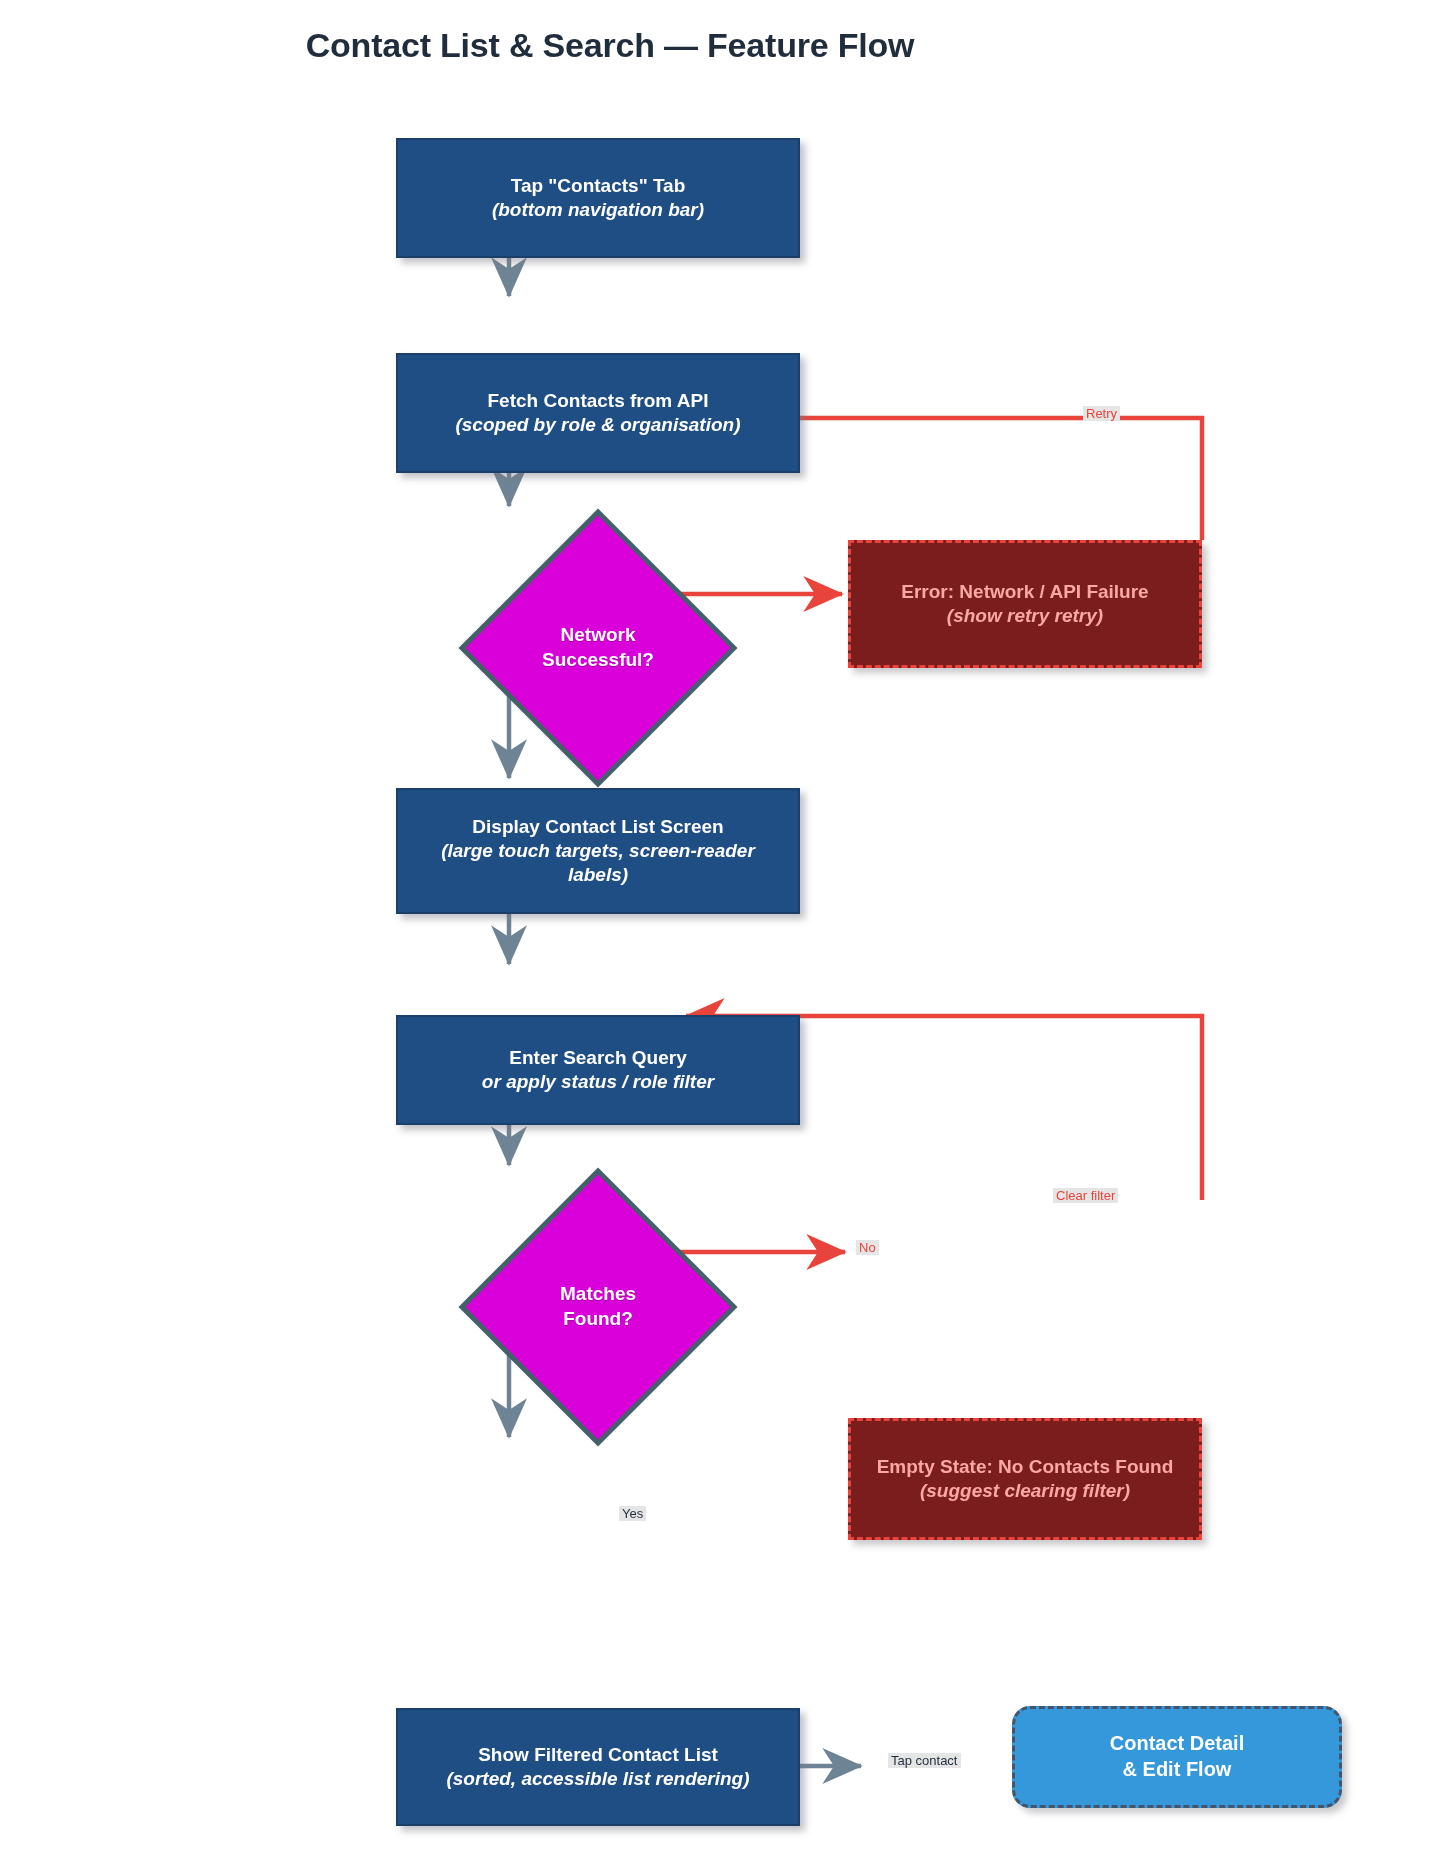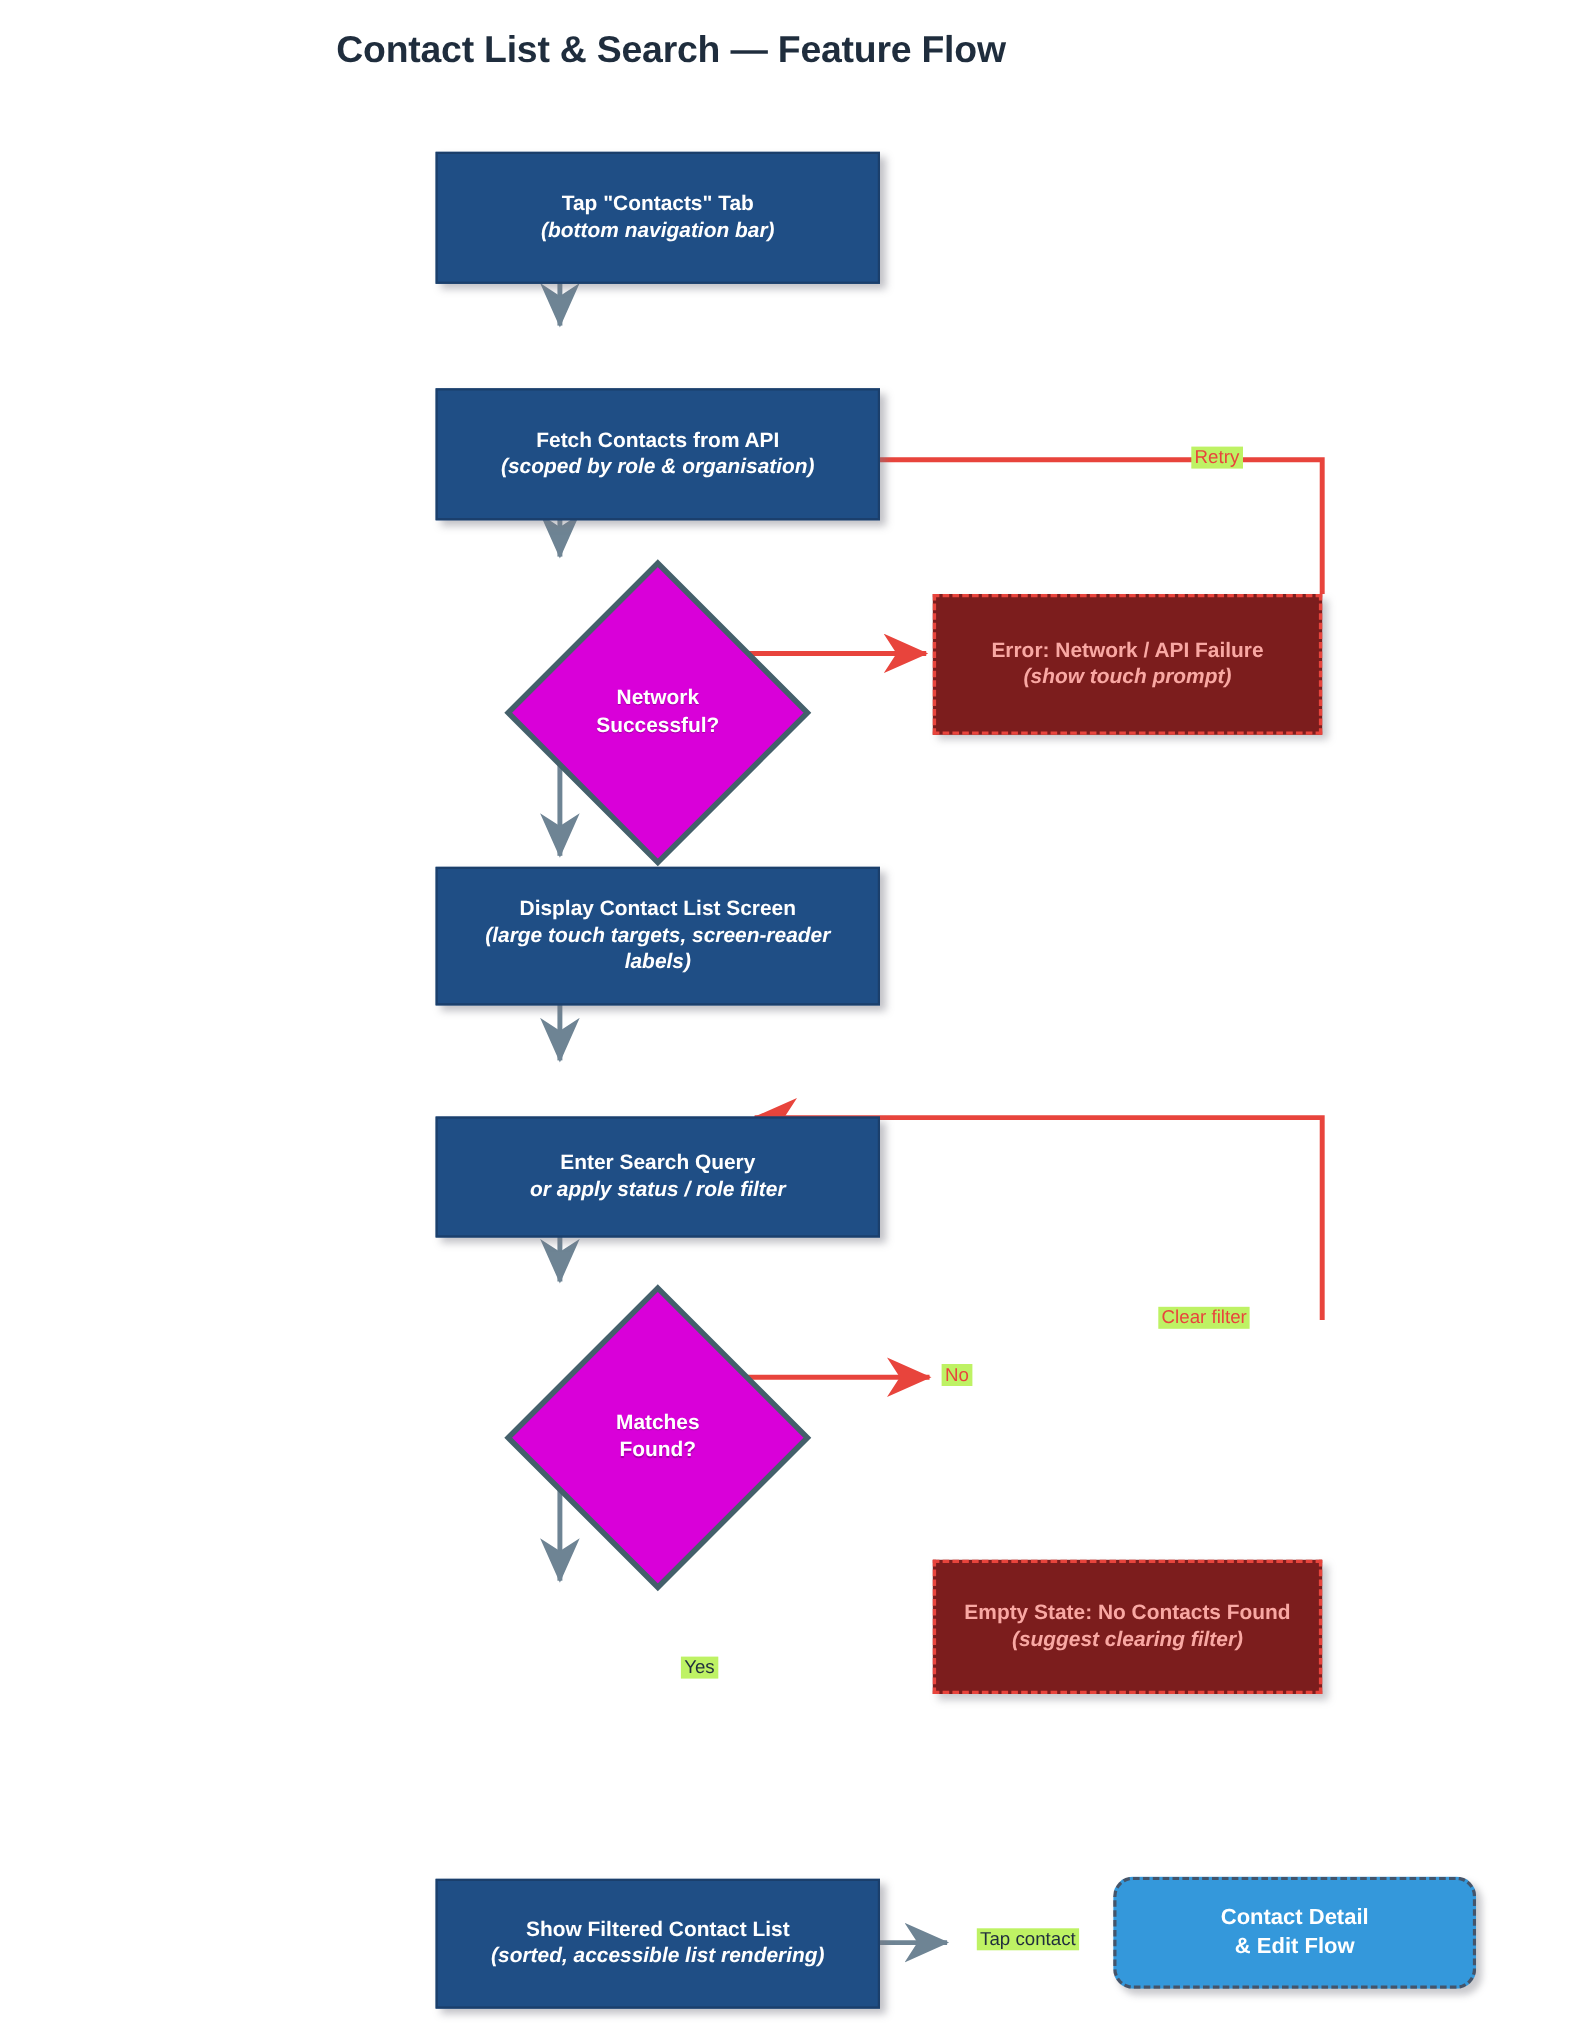--- a/index.html
+++ b/index.html
@@ -121,23 +121,23 @@
     font-weight: bold;
   }
   .node.external .l2 {
     font-size: 20px;
     font-weight: bold;
   }
 
   
   .edge-label {
     position: absolute;
-    font-size: 17px;
+    font-size: 13px;
     white-space: nowrap;
-    background: #bef264;
+    background: #e5e5e5;
     padding: 0 3px;
   }
   .edge-label.neutral { color: #1f2d3d; margin-left: 42px; }
   .edge-label.danger  { color: #e8443c; }
 </style>
 </head>
 <body>
 
 <div id="canvas">
 
@@ -214,21 +214,21 @@
   <div class="node decision" style="left:458px; top:508px; width:280px; height:280px;">
     <svg class="diamond-shape" viewBox="0 0 280 280" preserveAspectRatio="none">
       <polygon points="140,4 276,140 140,276 4,140" fill="#d900d9" stroke="#44606b" stroke-width="5"></polygon>
     </svg>
     <div class="dlabel">Network</div>
     <div class="dlabel">Successful?</div>
   </div>
 
   <div class="node error" style="left:848px; top:540px; width:354px; height:128px;">
     <div class="l1">Error: Network / API Failure</div>
-    <div class="l2">(show touch prompt)</div>
+    <div class="l2">(show retry retry)</div>
   </div>
 
   <div class="node process" style="left:396px; top:788px; width:404px; height:126px;">
     <div class="l1">Display Contact List Screen</div>
     <div class="l2" style="max-width:330px;">(large touch targets, screen-reader labels)</div>
   </div>
 
   <div class="node process" style="left:396px; top:1015px; width:404px; height:110px;">
     <div class="l1">Enter Search Query</div>
     <div class="l2">or apply status / role filter</div>

